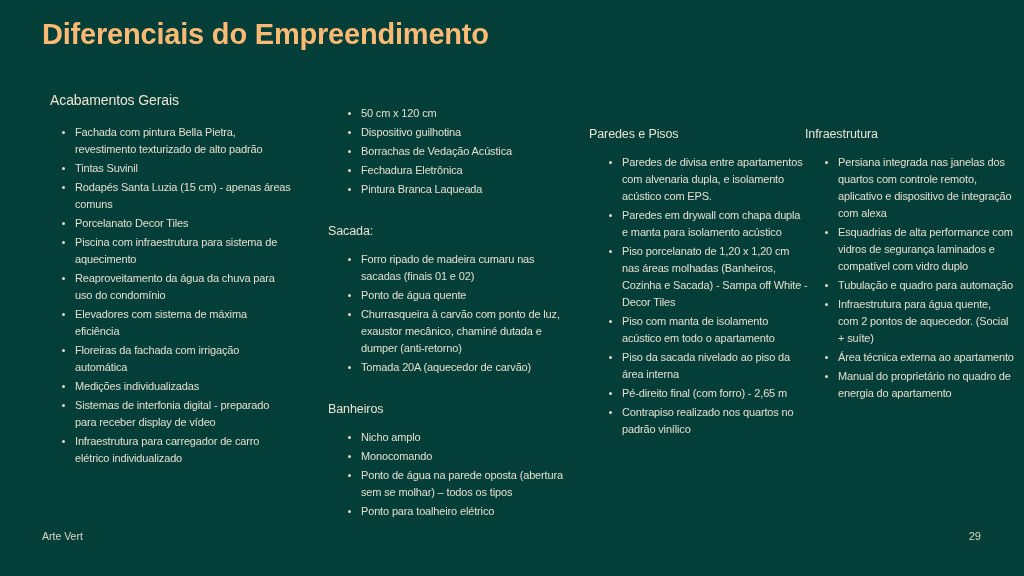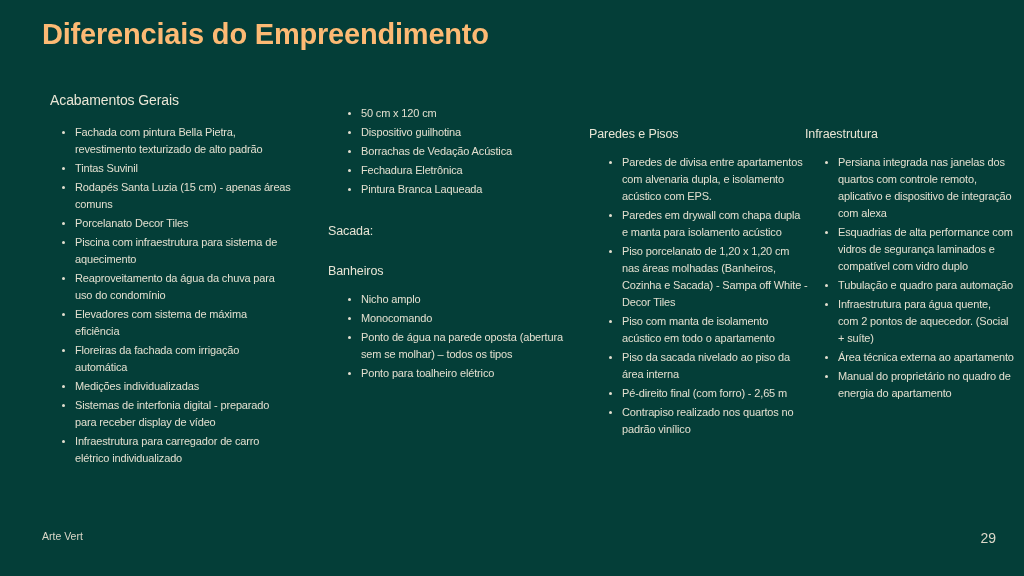--- a/index.html
+++ b/index.html
@@ -72,23 +72,23 @@
   .footer-brand {
     position: absolute;
     left: 42px;
     top: 530px;
     font-size: 10.5px;
     color: #DCD8C9;
     text-align: center;
   }
   .footer-page {
     position: absolute;
-    right: 28px;
+    right: 43px;
     top: 530px;
-    font-size: 14px;
+    font-size: 11px;
     color: #DCD8C9;
   }
 </style>
 </head>
 <body>
 
 <div class="slide">
   <h1 class="title">Diferenciais do Empreendimento</h1>
   <div id="columns">
       <div class="column col-1">
@@ -114,20 +114,26 @@
           <ul class="bullets">
             <li>50 cm x 120 cm</li>
             <li>Dispositivo guilhotina</li>
             <li>Borrachas de Vedação Acústica</li>
             <li>Fechadura Eletrônica</li>
             <li>Pintura Branca Laqueada</li>
           </ul>
         </div>
         <div class="section">
           <h3 class="section-heading">Sacada:</h3>
+          <ul class="bullets">
+            <li>Forro ripado de madeira cumaru nas sacadas (finais 01 e 02)</li>
+            <li>Ponto de água quente</li>
+            <li>Churrasqueira à carvão com ponto de luz, exaustor mecânico, chaminé dutada e dumper (anti-retorno)</li>
+            <li>Tomada 20A (aquecedor de carvão)</li>
+          </ul>
         </div>
         <div class="section">
           <h3 class="section-heading">Banheiros</h3>
           <ul class="bullets">
             <li>Nicho amplo</li>
             <li>Monocomando</li>
             <li>Ponto de água na parede oposta (abertura sem se molhar) – todos os tipos</li>
             <li>Ponto para toalheiro elétrico</li>
           </ul>
         </div>

